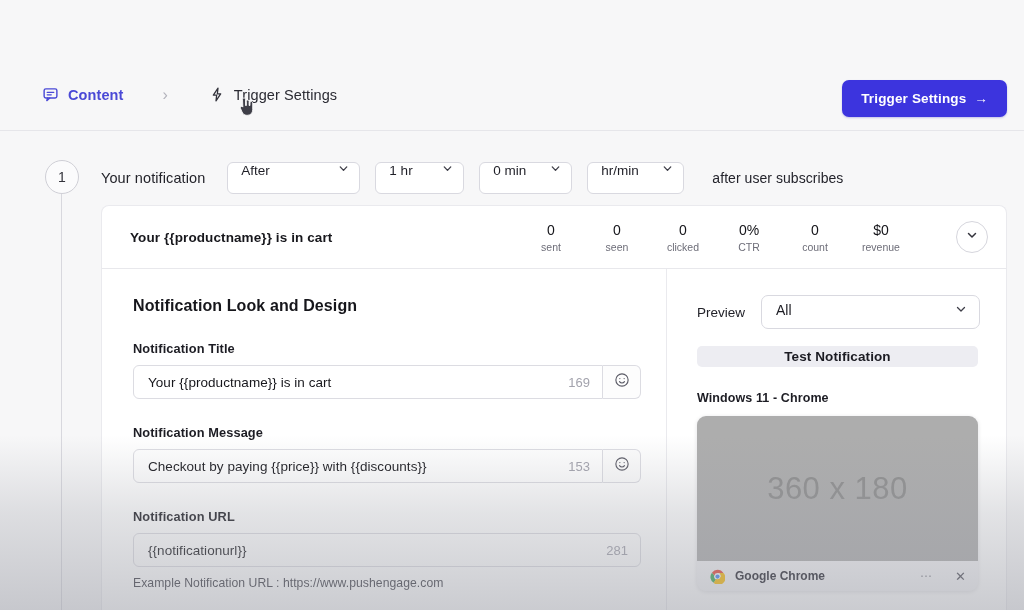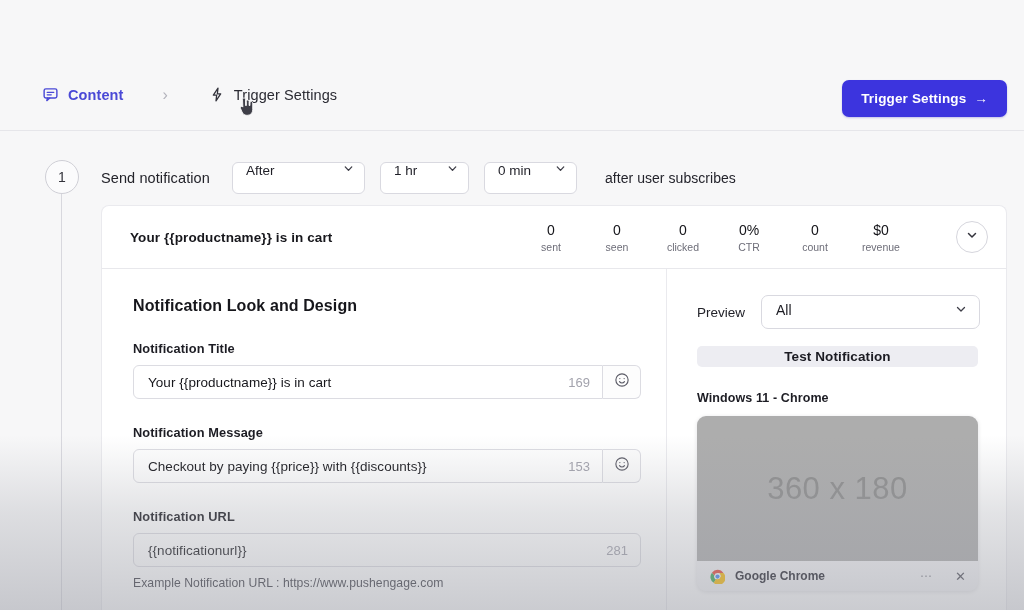--- a/index.html
+++ b/index.html
@@ -259,21 +259,21 @@
       <span>→</span>
     </button>
   </div>
 
   <div class="step-circle">
     <span>1</span>
   </div>
   <div class="step-line"></div>
 
   <div class="send-row">
-    <span class="send-label">Send notification</span>
+    <span class="send-label">Your notification</span>
 
     <div class="sel w-after">
       <span>After</span>
       <span class="chev">
         <svg width="13" height="13" viewBox="0 0 24 24" fill="none" stroke="#3e3e48" stroke-width="2.4" stroke-linecap="round" stroke-linejoin="round">
             <polyline points="6 9 12 15.5 18 9"></polyline>
           </svg>
       </span>
     </div>
 
@@ -288,20 +288,28 @@
 
     <div class="sel w-min">
       <span>0 min</span>
       <span class="chev">
         <svg width="13" height="13" viewBox="0 0 24 24" fill="none" stroke="#3e3e48" stroke-width="2.4" stroke-linecap="round" stroke-linejoin="round">
             <polyline points="6 9 12 15.5 18 9"></polyline>
           </svg>
       </span>
     </div>
 
+    <div class="sel w-unit">
+      <span>hr/min</span>
+      <span class="chev">
+        <svg width="13" height="13" viewBox="0 0 24 24" fill="none" stroke="#3e3e48" stroke-width="2.4" stroke-linecap="round" stroke-linejoin="round">
+            <polyline points="6 9 12 15.5 18 9"></polyline>
+          </svg>
+      </span>
+    </div>
 
     <span class="after-text">after user subscribes</span>
   </div>
 
   <div class="stats-card">
     <span class="stats-title">Your {{productname}} is in cart</span>
 
     <div class="stats-metrics">
       <div class="metric">
         <div class="val">0</div>

